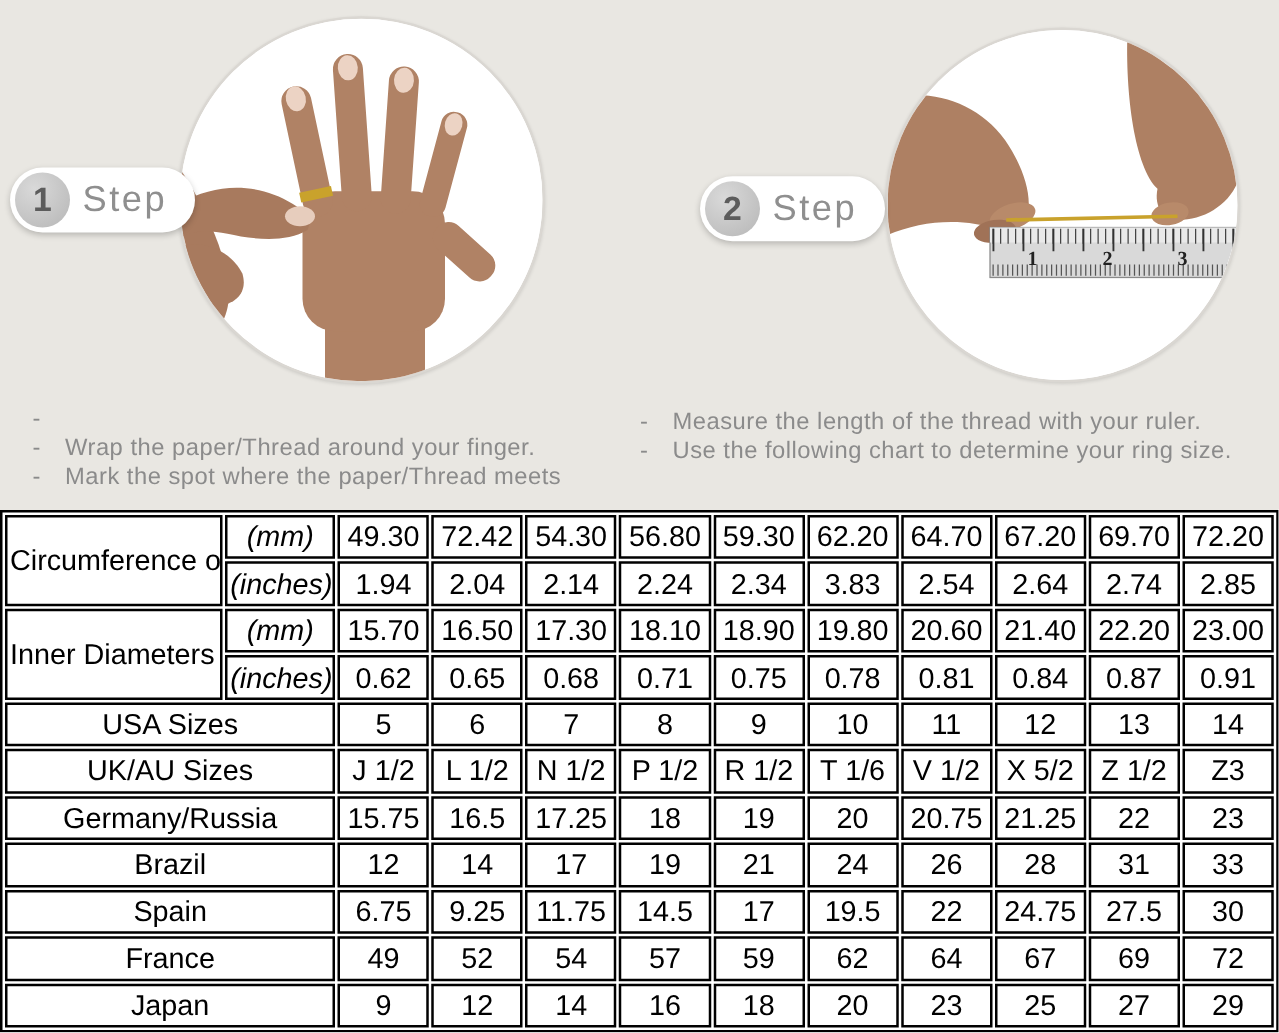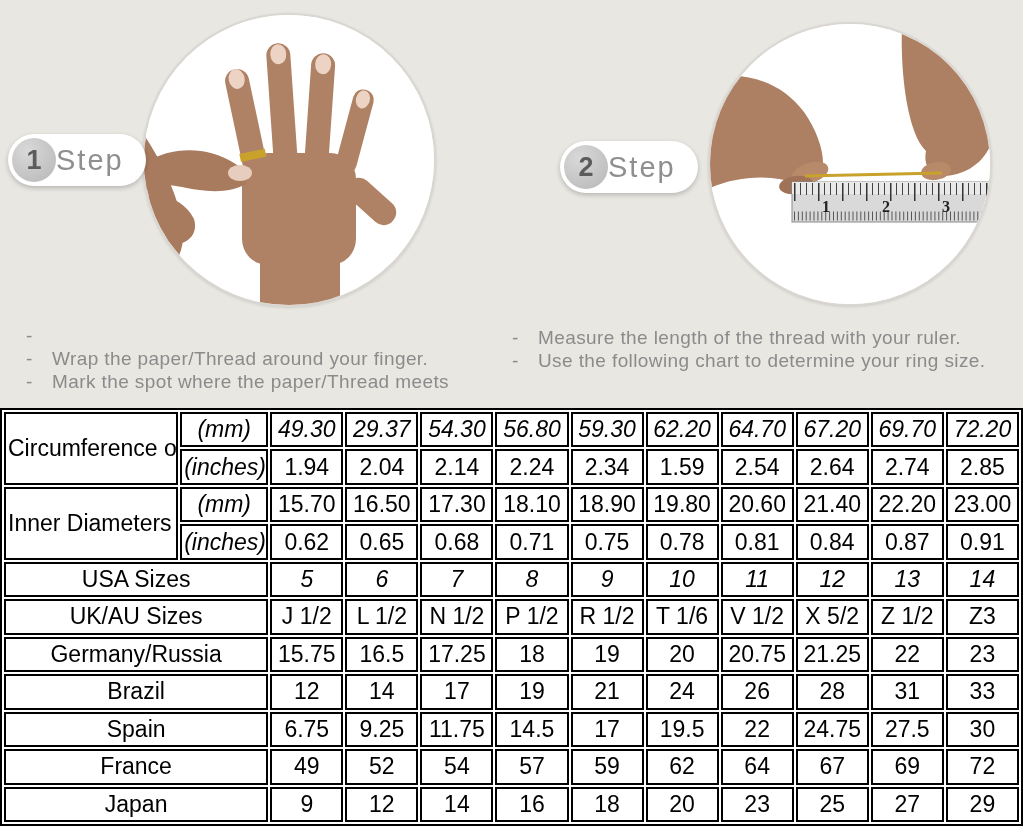--- a/index.html
+++ b/index.html
@@ -9,36 +9,36 @@
   .photo-circle{position:absolute;border-radius:50%;background:#fff;overflow:hidden;
                 border:2px solid #dad7d2;box-shadow:0 1px 3px rgba(0,0,0,.12);}
   .photo-circle svg{display:block;}
   
   .step-badge{position:absolute;display:flex;align-items:center;background:#fff;
               border-radius:28px;box-shadow:0 2px 5px rgba(0,0,0,.22);padding:4px 22px 4px 4px;
               z-index:1;}
   .step-num{display:flex;align-items:center;justify-content:center;width:44px;height:44px;
             border-radius:50%;background:radial-gradient(circle at 35% 30%,#d9d9d9,#b6b6b6);
             color:#5c5c5c;font-size:27px;font-weight:bold;}
-  .step-label{margin-left:0;font-size:29px;color:#8f8f8f;letter-spacing:2px;}
+  .step-label{margin-left:10px;font-size:29px;color:#8f8f8f;letter-spacing:2px;}
   
   .instructions{position:absolute;color:#8b8b8b;font-size:19px;letter-spacing:.4px;line-height:23px;}
   .instr-line{display:flex;}
   .dash{width:26px;flex:0 0 26px;text-align:left;padding-left:6px;}
   
   table.size-chart{position:absolute;left:0;top:408px;width:1023px;height:418px;
                    border-collapse:separate;border-spacing:2px;background:#fff;
                    border:2px solid #000;table-layout:fixed;}
   table.size-chart td{border:2px solid #000;background:#fff;color:#000;
                       text-align:center;vertical-align:middle;padding:0 2px;
                       font-size:23px;overflow:hidden;white-space:nowrap;}
   td.lbl-cell{text-align:left;padding-left:8px;font-size:22px;}
   td.group-lbl{text-align:center;font-size:21px;line-height:1.15;white-space:normal;}
   td.unit-cell{text-align:left;padding-left:4px;font-size:21px;font-style:italic;}
-  td.shaded{background:#d9d9d9;font-style:italic;}
+  td.shaded{background:#d9d9d9;}
 </style>
 </head>
 <body>
 
 <div class="page">
 
   <div class="photo-circle" style="left:142px;top:13px;width:290px;height:290px;">
     <svg width="290" height="290" viewBox="0 0 290 290">
       <rect width="290" height="290" fill="#ffffff"></rect>
 
@@ -153,38 +153,38 @@
       <col style="width:73px;">
         <col style="width:73px;">
         <col style="width:73px;">
         <col style="width:73px;">
     </colgroup>
     <tbody>
         <tr>
           <td class="lbl-cell group-lbl" rowspan="2">Circumference of Your Finger</td>
           <td class="unit-cell">(mm)</td>
           <td class="val-cell shaded">49.30</td>
-          <td class="val-cell shaded">29.37</td>
+          <td class="val-cell shaded">72.42</td>
           <td class="val-cell shaded">54.30</td>
           <td class="val-cell shaded">56.80</td>
           <td class="val-cell shaded">59.30</td>
           <td class="val-cell shaded">62.20</td>
           <td class="val-cell shaded">64.70</td>
           <td class="val-cell shaded">67.20</td>
           <td class="val-cell shaded">69.70</td>
           <td class="val-cell shaded">72.20</td>
         </tr>
         <tr>
           <td class="unit-cell">(inches)</td>
           <td class="val-cell">1.94</td>
           <td class="val-cell">2.04</td>
           <td class="val-cell">2.14</td>
           <td class="val-cell">2.24</td>
           <td class="val-cell">2.34</td>
-          <td class="val-cell">1.59</td>
+          <td class="val-cell">3.83</td>
           <td class="val-cell">2.54</td>
           <td class="val-cell">2.64</td>
           <td class="val-cell">2.74</td>
           <td class="val-cell">2.85</td>
         </tr>
         <tr>
           <td class="lbl-cell group-lbl" rowspan="2">Inner Diameters of Rings</td>
           <td class="unit-cell">(mm)</td>
           <td class="val-cell">15.70</td>
           <td class="val-cell">16.50</td>

